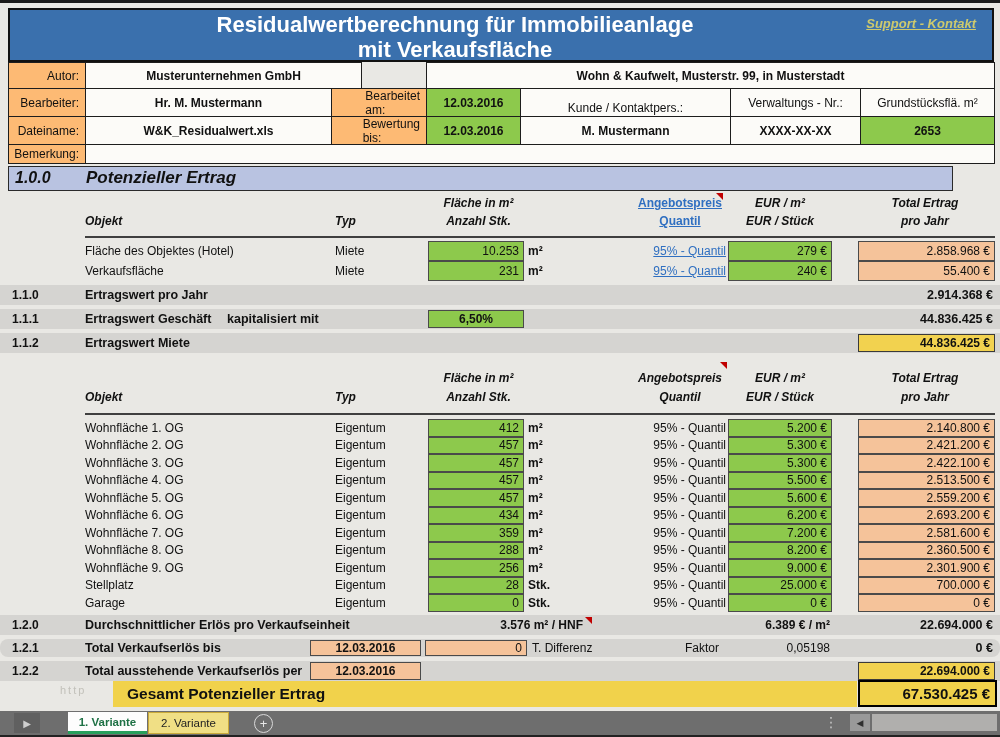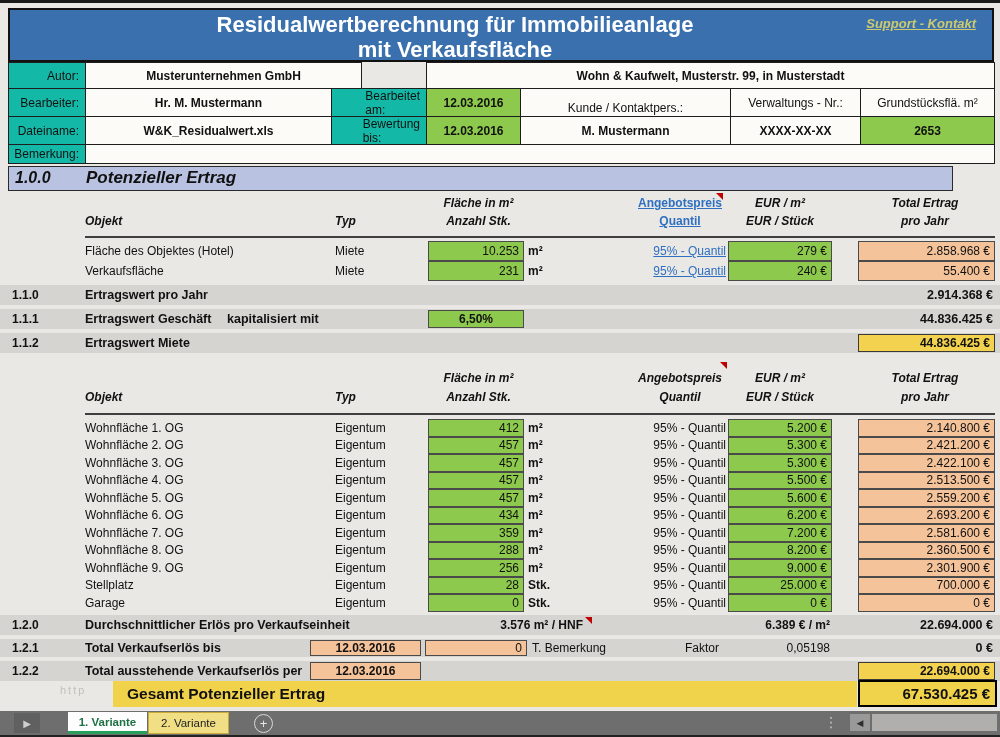--- a/index.html
+++ b/index.html
@@ -12,21 +12,21 @@
 
   
   #title{left:8px;top:8px;width:986px;height:54px;background:#3a70ad;border:2px solid #111;box-sizing:border-box;}
   #title .tline{position:absolute;left:30px;width:830px;text-align:center;color:#fff;font-weight:bold;font-size:22px;}
   #title .tl1{top:2px;} #title .tl2{top:27px;}
   #support{position:absolute;right:16px;top:6px;color:#cdc96e;font-style:italic;font-weight:bold;
            font-size:13px;text-decoration:underline;cursor:pointer;}
 
   
   .hcell{position:absolute;border:1px solid #1d1d1d;box-sizing:border-box;display:flex;align-items:center;font-size:12px;background:#fcfbf8;}
-  .hlabel{background:#14b8a6;justify-content:flex-end;padding-right:6px;padding-left:44px;}
+  .hlabel{background:#fdba74;justify-content:flex-end;padding-right:6px;padding-left:44px;}
   .hcenter{justify-content:center;text-align:center;}
   .hbold{font-weight:bold;}
   .hgreen{background:#8dc94c;}
 
   
   #section-bar{left:8px;top:166px;width:945px;height:25px;background:#b9c3e1;border:1px solid #2a2a2a;box-sizing:border-box;}
   #section-bar .code{position:absolute;left:6px;top:2px;font-weight:bold;font-style:italic;font-size:16px;}
   #section-bar .name{position:absolute;left:77px;top:1px;font-weight:bold;font-style:italic;font-size:17px;}
 
   
@@ -312,26 +312,26 @@
   </div>
 
 <div class="band" style="top:615px;">
   <span class="b-code">1.2.0</span>
   <span class="b-label">Durchschnittlicher Erlös pro Verkaufseinheit</span>
   <span class="b-plain" style="left:420px;width:163px;justify-content:flex-end;font-weight:bold;">3.576 m² / HNF</span>
   <span class="comment-tri" style="left:585px;top:2px;"></span>
   <span class="b-plain" style="left:700px;width:130px;justify-content:flex-end;font-weight:bold;">6.389 € / m²</span>
   <span class="b-total">22.694.000 €</span>
 </div>
-<div class="band" style="top:639px;height:18px;">
+<div class="band" style="top:639px;height:18px;border-radius:8px;">
   <span class="b-code">1.2.1</span>
   <span class="b-label">Total Verkaufserlös bis</span>
   <span class="b-cell in-peach" style="left:310px;width:111px;justify-content:center;font-weight:bold;">12.03.2016</span>
   <span class="b-cell in-peach" style="left:425px;width:102px;">0</span>
-  <span class="b-plain" style="left:532px;">T. Bemerkung</span>
+  <span class="b-plain" style="left:532px;">T. Differenz</span>
   <span class="b-plain" style="left:685px;">Faktor</span>
   <span class="b-plain" style="left:750px;width:80px;justify-content:flex-end;">0,05198</span>
   <span class="b-total">0 €</span>
 </div>
 <div class="band" style="top:661px;">
   <span class="b-code">1.2.2</span>
   <span class="b-label">Total ausstehende Verkaufserlös per</span>
   <span class="b-cell in-peach" style="left:310px;width:111px;justify-content:center;font-weight:bold;">12.03.2016</span>
   <span class="b-cell yellow-cell" style="left:858px;width:137px;justify-content:flex-end;padding-right:4px;font-weight:bold;">22.694.000 €</span>
 </div>

